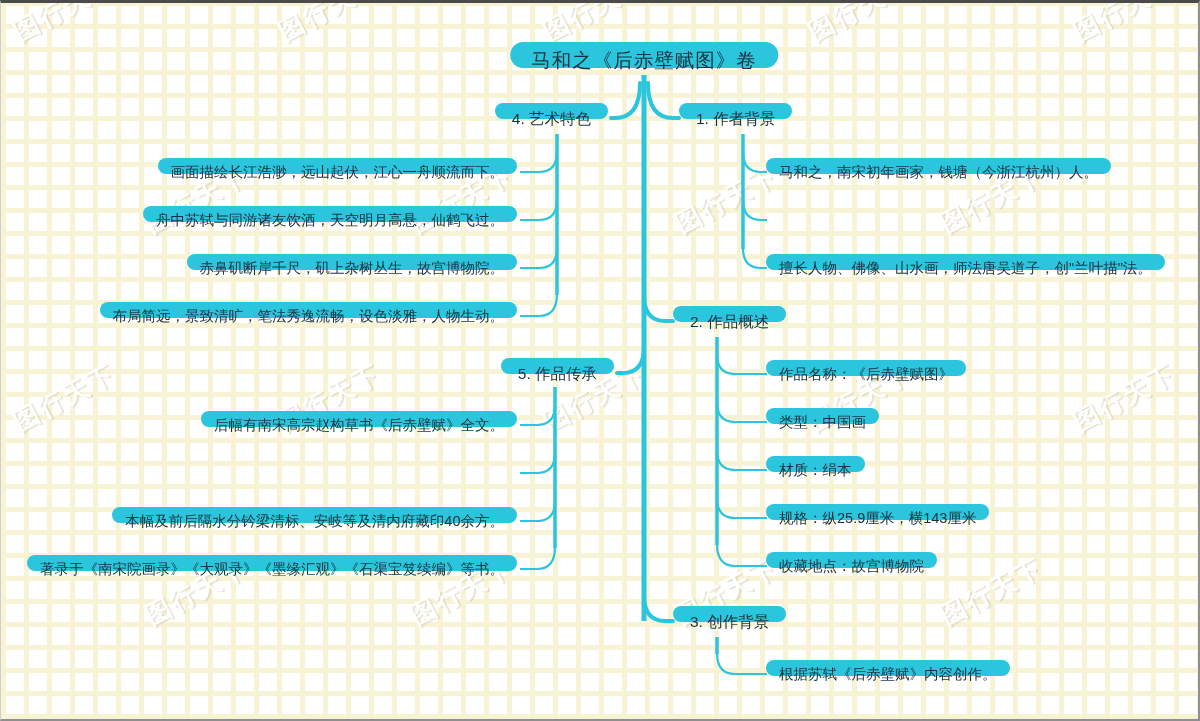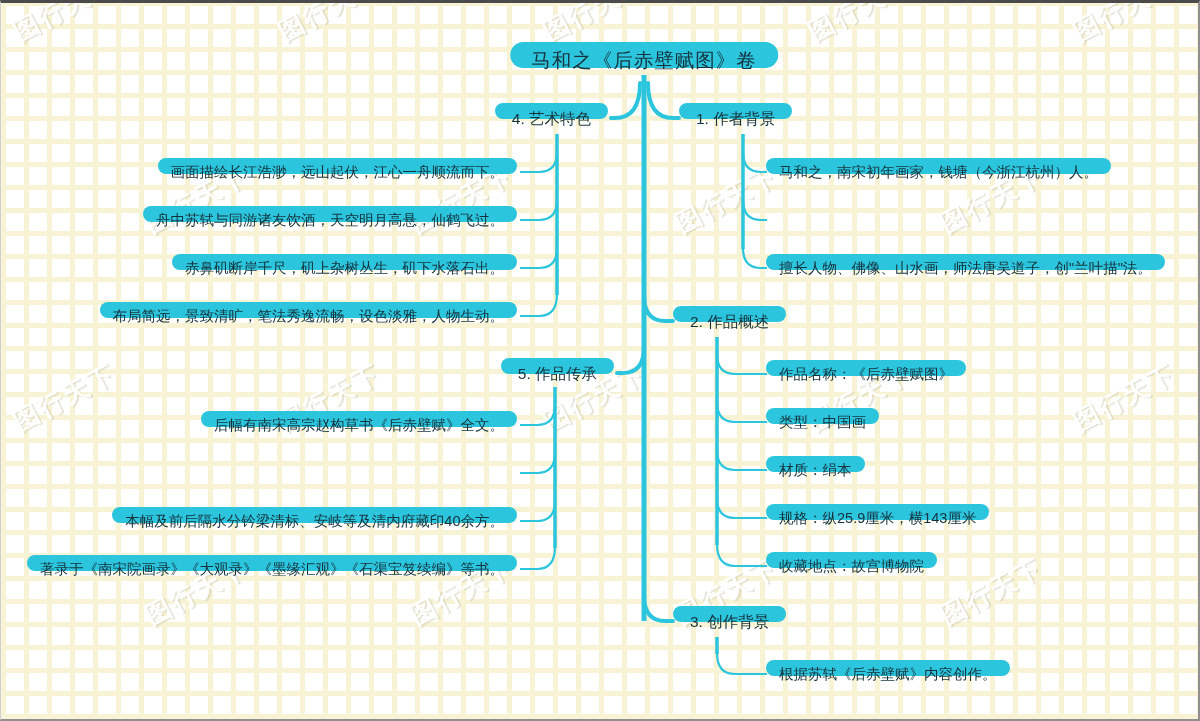--- a/index.html
+++ b/index.html
@@ -115,21 +115,21 @@
   <div class="node" style="left:765px;top:453px;">材质：绢本</div>
   <div class="node" style="left:765px;top:501px;">规格：纵25.9厘米，横143厘米</div>
   <div class="node" style="left:765px;top:549px;">收藏地点：故宫博物院</div>
 
   <div class="node branch" style="left:672px;top:603px;">3. 创作背景</div>
   <div class="node" style="left:765px;top:657px;">根据苏轼《后赤壁赋》内容创作。</div>
 
   <div class="node branch" style="right:590px;top:100px;">4. 艺术特色</div>
   <div class="node" style="right:681px;top:155px;">画面描绘长江浩渺，远山起伏，江心一舟顺流而下。</div>
   <div class="node" style="right:681px;top:203px;">舟中苏轼与同游诸友饮酒，天空明月高悬，仙鹤飞过。</div>
-  <div class="node" style="right:681px;top:251px;">赤鼻矶断岸千尺，矶上杂树丛生，矶下水落石出。</div>
+  <div class="node" style="right:681px;top:251px;">赤鼻矶断岸千尺，矶上杂树丛生，故宫博物院。</div>
   <div class="node" style="right:681px;top:299px;">布局简远，景致清旷，笔法秀逸流畅，设色淡雅，人物生动。</div>
 
   <div class="node branch" style="right:584px;top:355px;">5. 作品传承</div>
   <div class="node" style="right:681px;top:408px;">后幅有南宋高宗赵构草书《后赤壁赋》全文。</div>
   <div class="node" style="right:681px;top:504px;">本幅及前后隔水分钤梁清标、安岐等及清内府藏印40余方。</div>
   <div class="node" style="right:681px;top:552px;">著录于《南宋院画录》《大观录》《墨缘汇观》《石渠宝笈续编》等书。</div>
 
 </div>
 
 </body></html>

